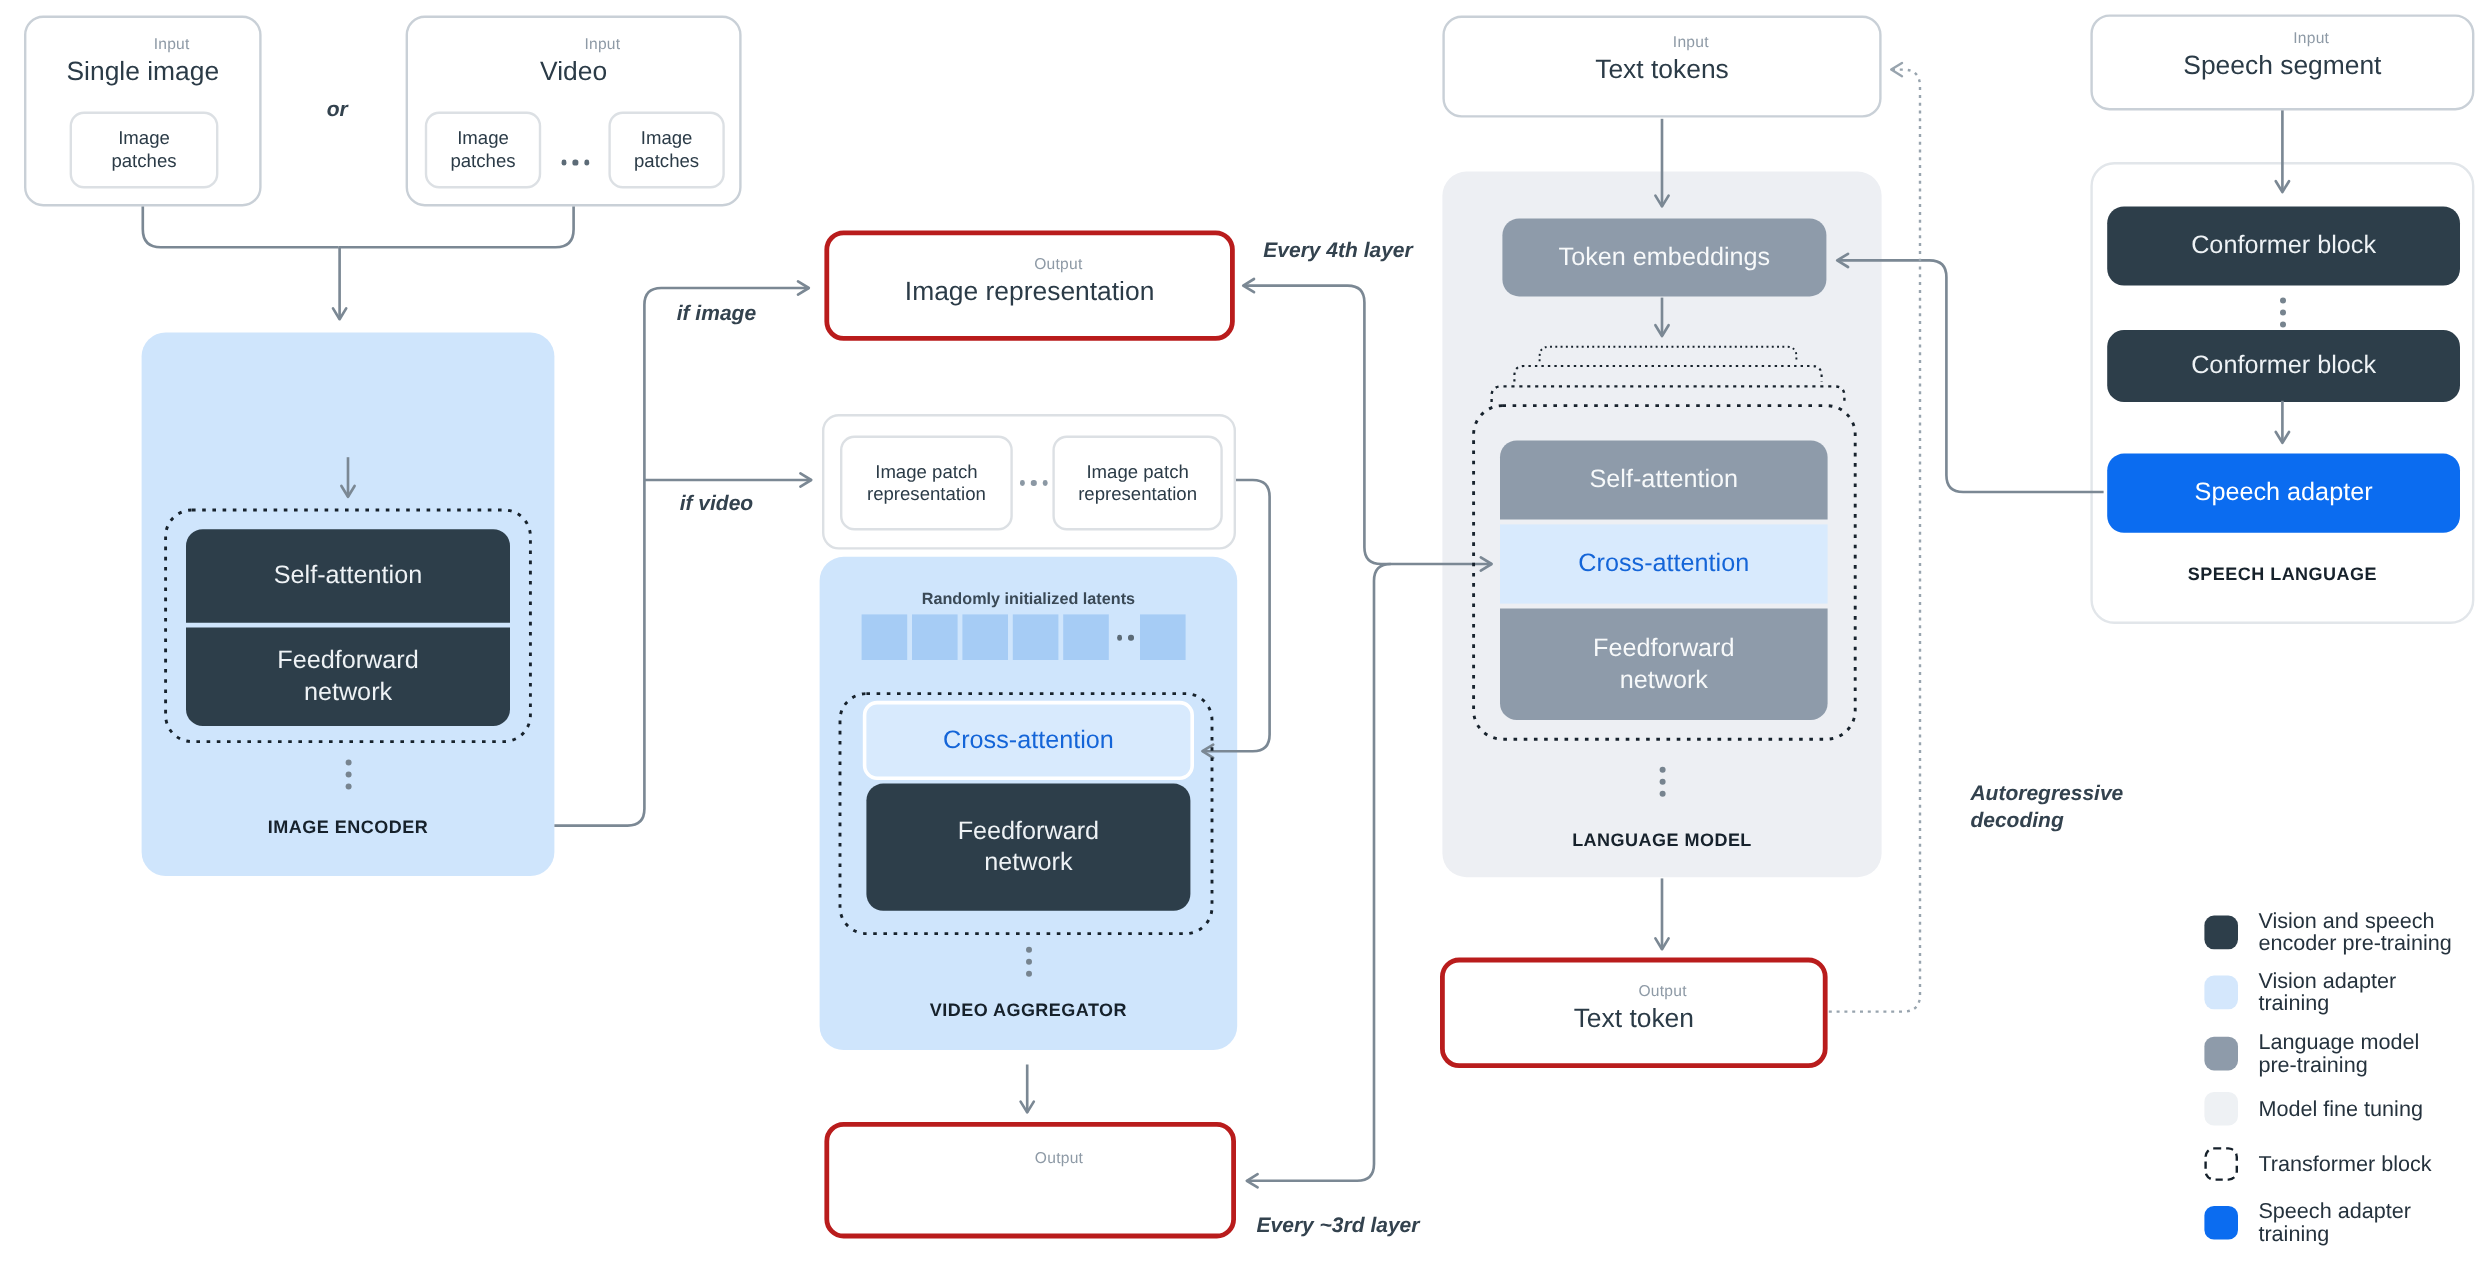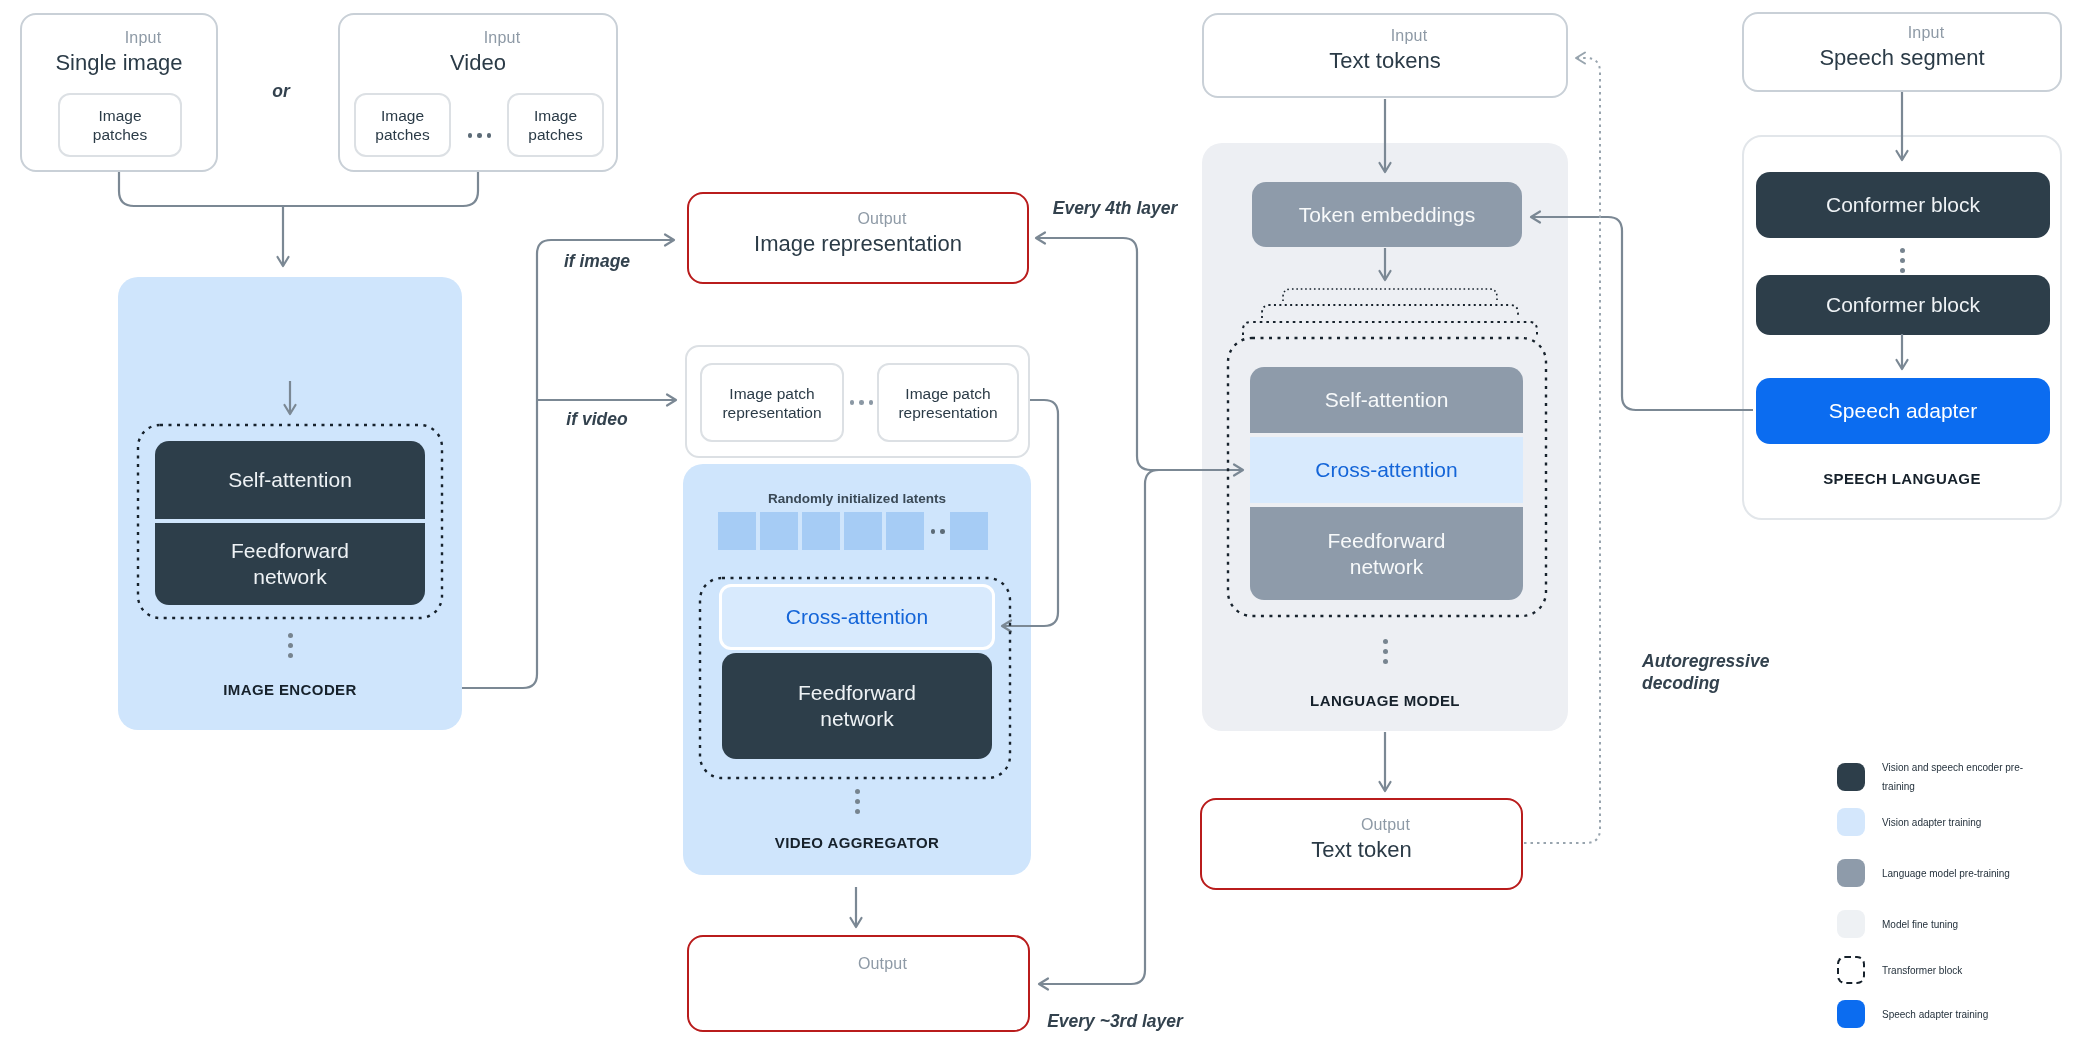--- a/index.html
+++ b/index.html
@@ -6,22 +6,22 @@
   body{width:2074px;height:1056px;position:relative;overflow:hidden;
        font-family:"Liberation Sans","DejaVu Sans",sans-serif;color:#2b3b47;}
   .abs{position:absolute;}
   .z0{z-index:0;}
   .z2{z-index:2;}
   svg.wires{position:absolute;left:0;top:0;z-index:1;pointer-events:none;}
 
   
   .card{background:#fff;border-radius:16px;text-align:center;box-sizing:border-box;}
   .card.input{border:2px solid #c9d0d7;}
-  .card.output{border:2px solid #b91c1c;text-align:center;}
-  .kicker{font-size:16px;color:#8e9aa6;letter-spacing:.2px;padding-left:48px;}
+  .card.output{border:4px solid #b91c1c;text-align:center;}
+  .kicker{font-size:13px;color:#8e9aa6;letter-spacing:.2px;padding-left:48px;}
   .btitle{font-size:22px;color:#2b3b47;margin-top:3px;}
 
   
   .patchbox{position:absolute;border:2px solid #dce0e4;border-radius:12px;background:#fff;
             display:flex;align-items:center;justify-content:center;text-align:center;
             font-size:15.5px;color:#2b3b47;line-height:19px;box-sizing:border-box;}
 
   
   .tile{border-radius:20px;box-sizing:border-box;}
   .blue-tile{background:#cfe5fc;}
@@ -58,21 +58,21 @@
 
   
   .legend-row{position:absolute;left:0;display:flex;align-items:center;min-height:28px;}
   .swatch{width:28px;height:28px;border-radius:8px;flex:0 0 28px;box-sizing:border-box;}
   .sw-dark{background:#2d3e4a;}
   .sw-lightblue{background:#d4e7fc;}
   .sw-gray{background:#8e9baa;}
   .sw-faint{background:#eef1f4;}
   .sw-dashed{background:#fff;border:2px dashed #16212b;}
   .sw-blue{background:#0b6cf0;}
-  .legend-label{margin-left:17px;width:170px;font-size:10px;line-height:19px;color:#25323d;}
+  .legend-label{margin-left:17px;width:170px;font-size:18px;line-height:19px;color:#25323d;}
 
   .wrapspan{display:inline-block;}
 </style>
 </head>
 <body>
 
 <svg class="wires" width="2074" height="1056" viewBox="0 0 2074 1056">
   <defs>
     <marker id="arr" markerWidth="12" markerHeight="12" refX="0" refY="0" orient="auto-start-reverse" markerUnits="userSpaceOnUse" overflow="visible">
       <path d="M-9,-5.5 L0,0 L-9,5.5" fill="none" stroke="#7b8894" stroke-width="2.2" stroke-linecap="round" stroke-linejoin="round"></path>

